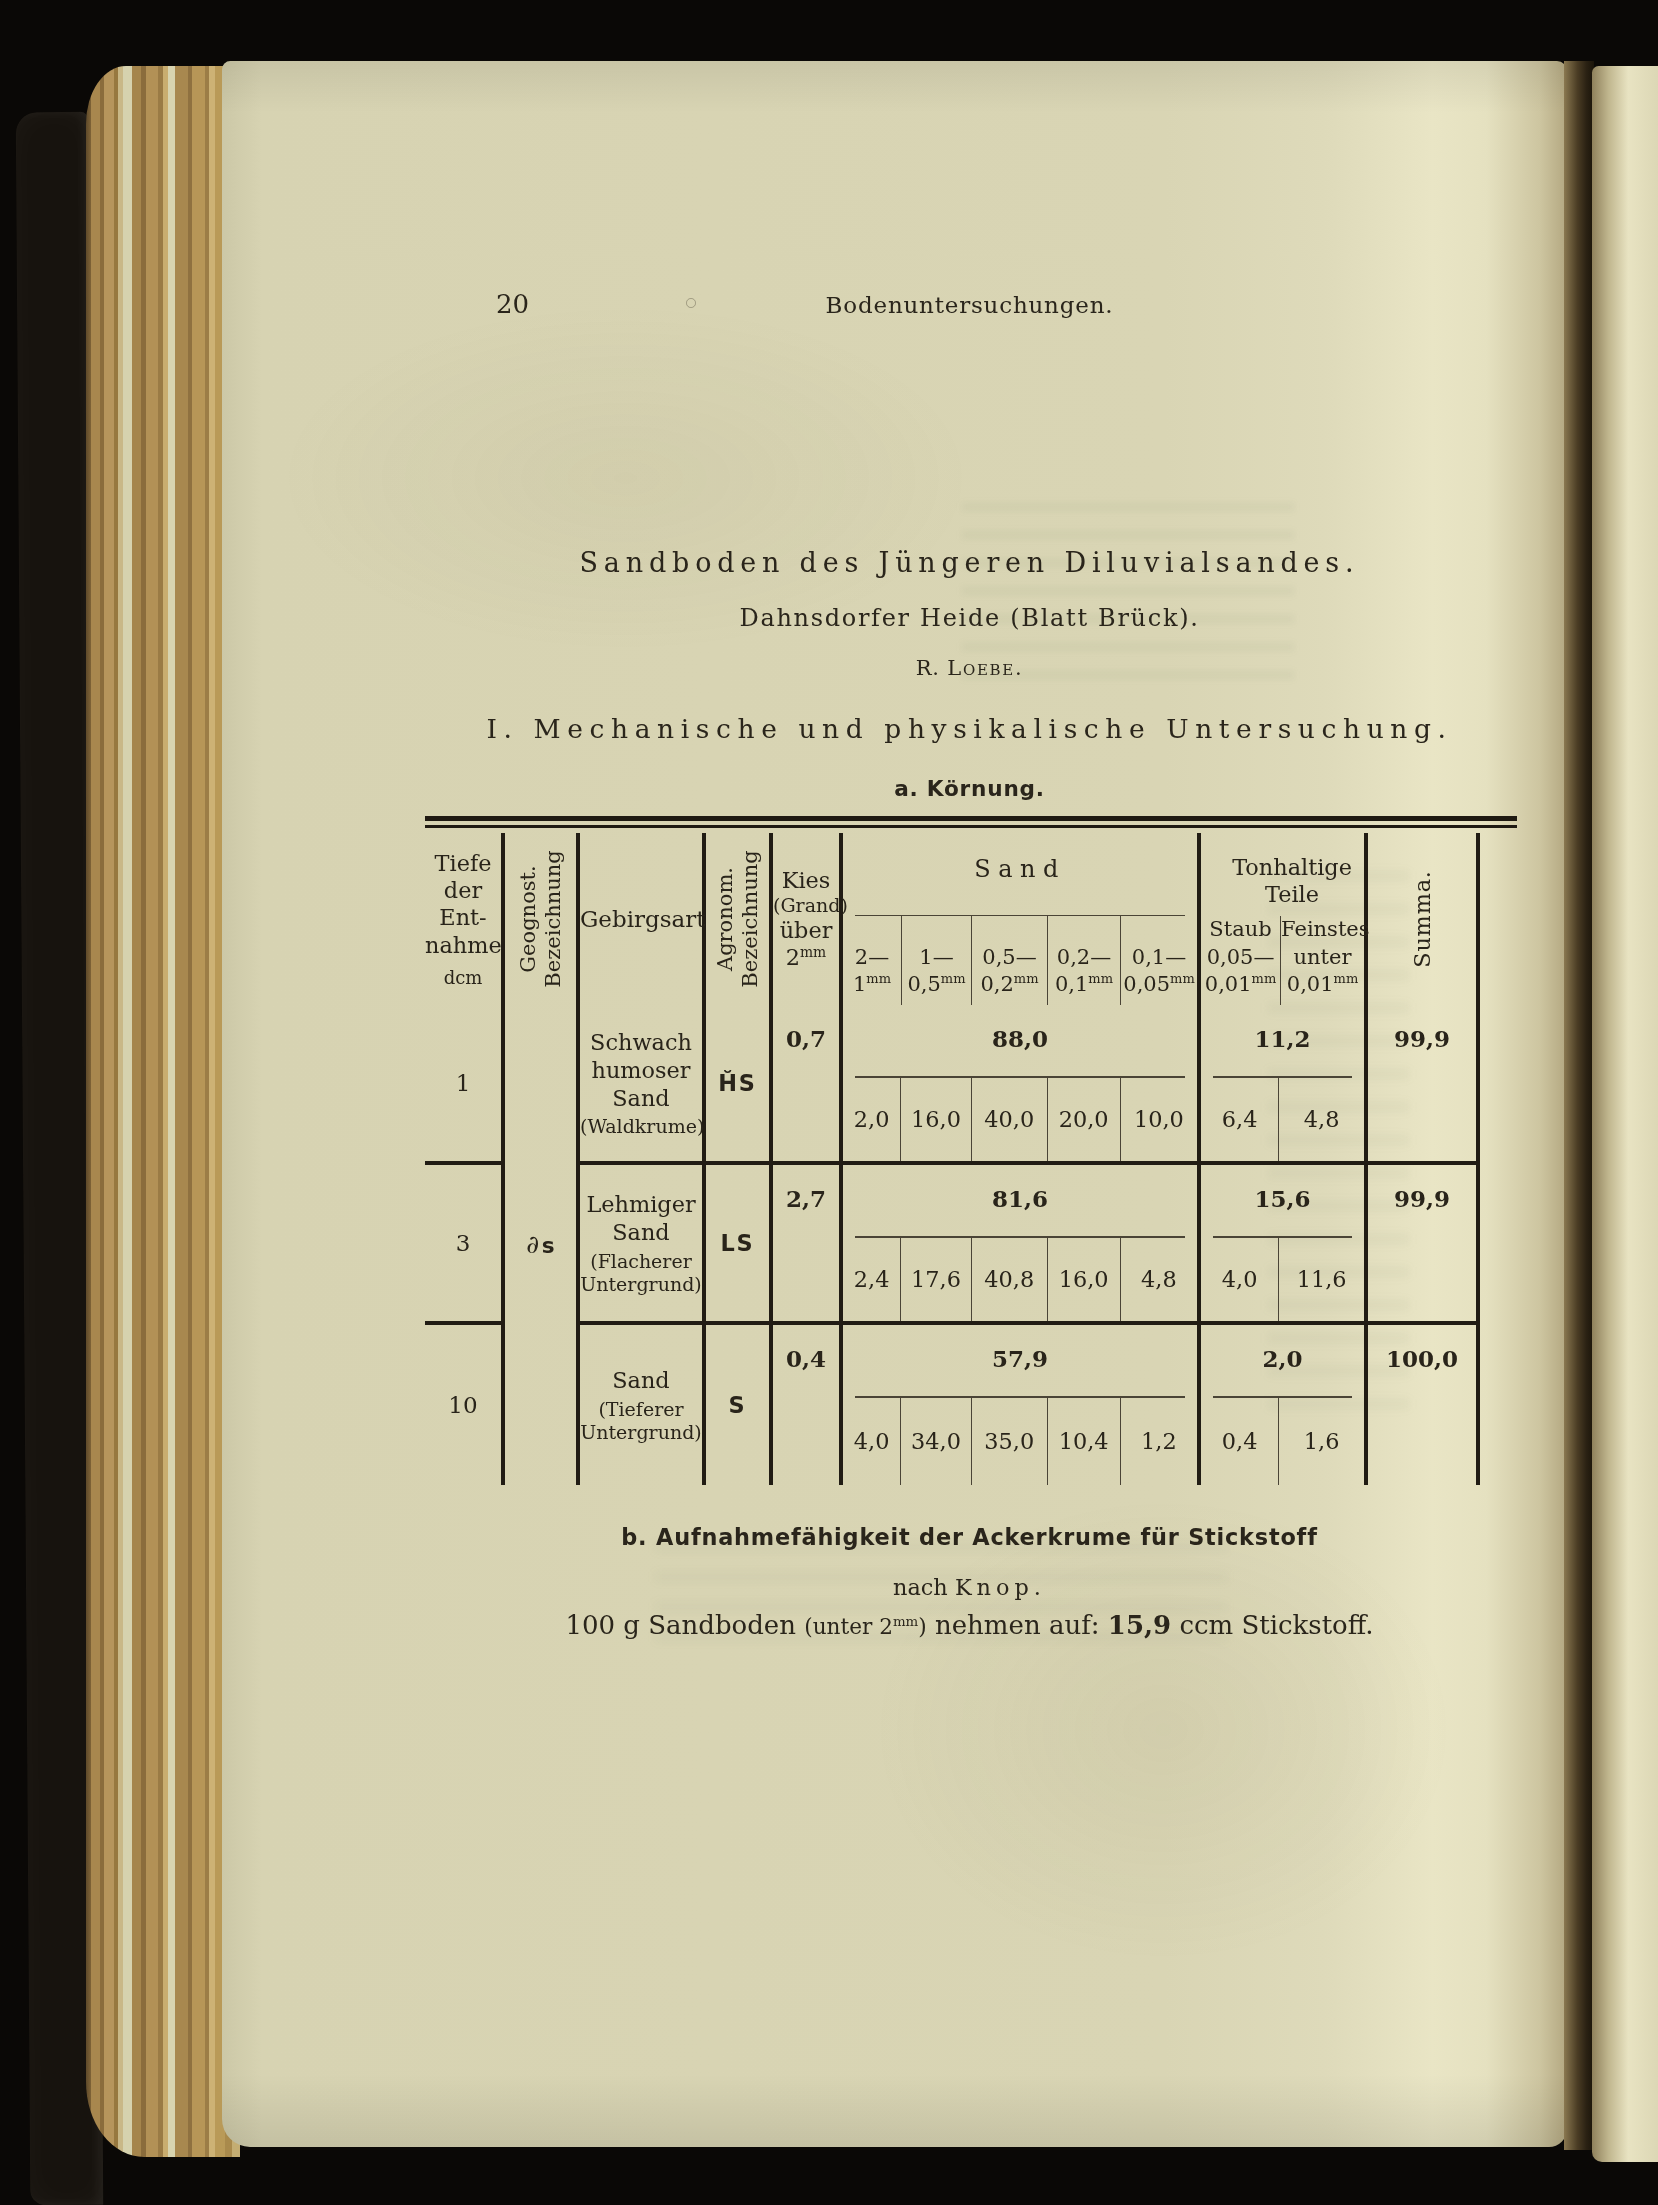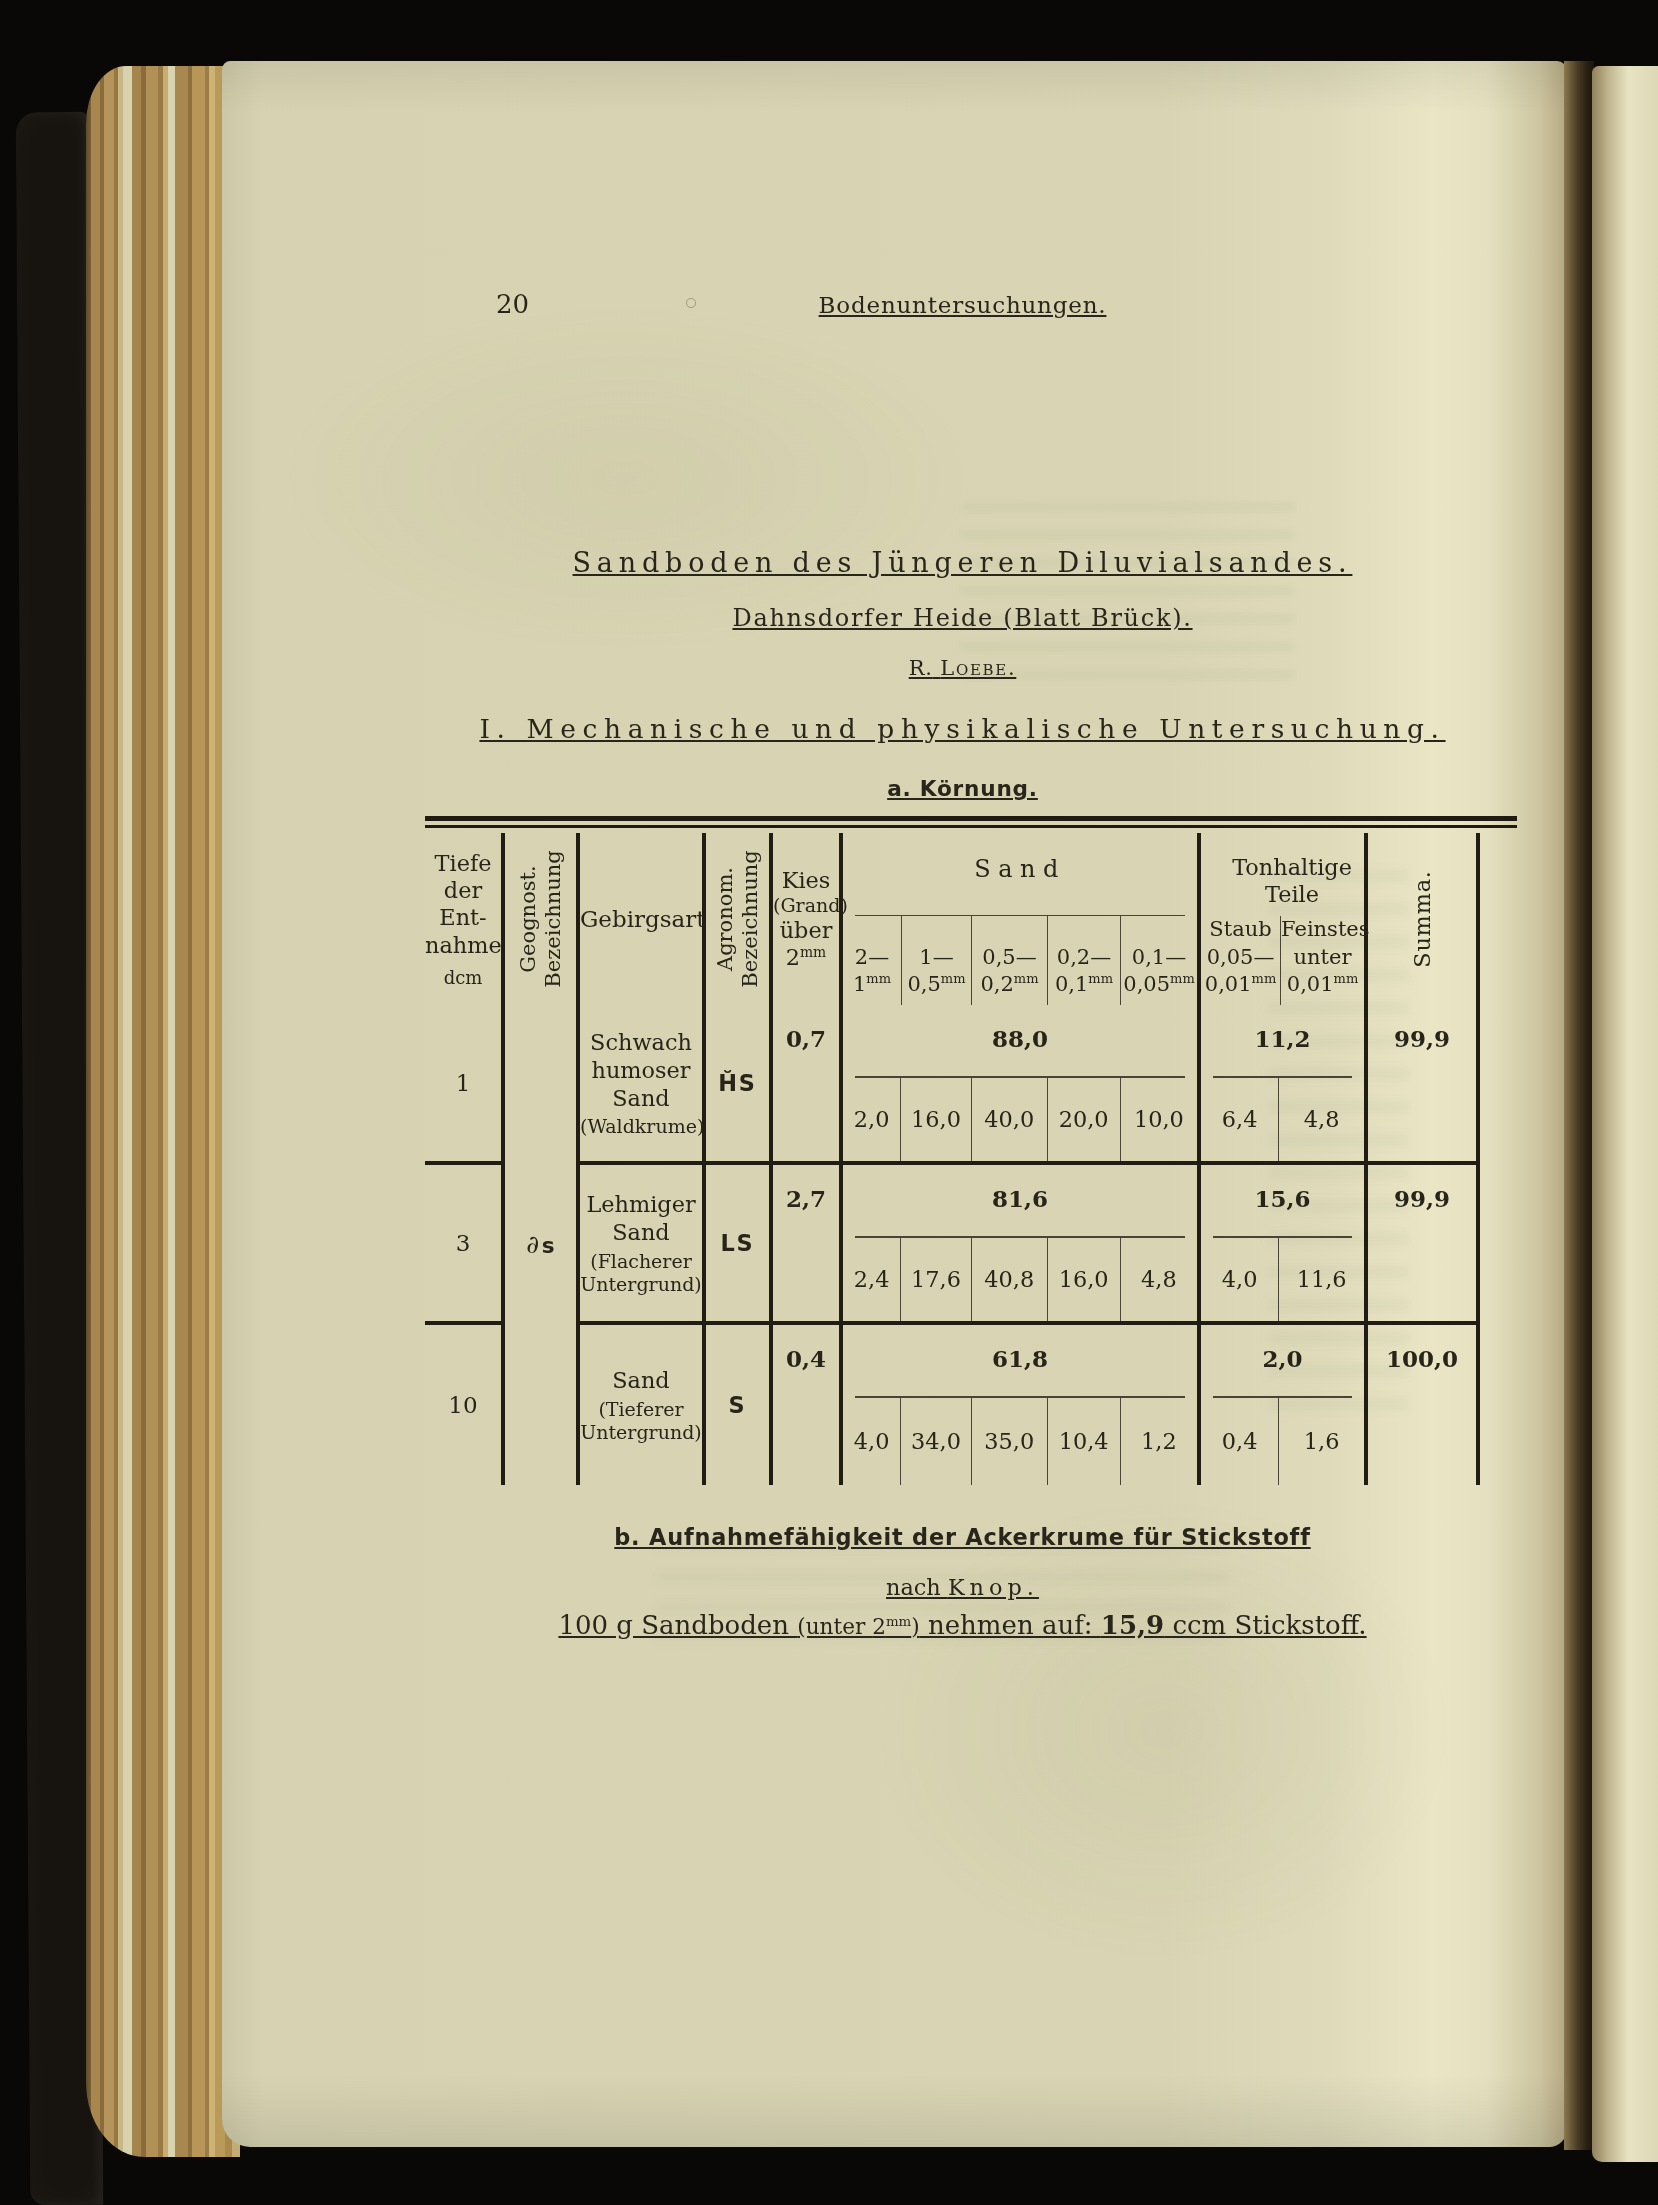--- a/index.html
+++ b/index.html
@@ -34,21 +34,21 @@
   .ghost{position:absolute;pointer-events:none;}
   .g1{left:962px;top:497px;width:332px;height:182px;filter:blur(3.3px);
       background:repeating-linear-gradient(0deg,rgba(110,125,95,.07) 0 8.3px,rgba(0,0,0,0) 8.3px 28px);}
   .g2{left:1268px;top:862px;width:141px;height:547px;filter:blur(4.1px);
       background:repeating-linear-gradient(0deg,rgba(110,125,95,.06) 0 10px,rgba(0,0,0,0) 10px 33px);}
   .g3{left:655px;top:1534px;width:572px;height:108px;filter:blur(4.1px);
       background:repeating-linear-gradient(0deg,rgba(110,125,95,.05) 0 10px,rgba(0,0,0,0) 10px 30px);}
   .dot{position:absolute;left:686px;top:298px;width:7.5px;height:7.5px;border:1.7px solid rgba(60,55,40,.35);border-radius:50%;}
   
   .content{position:absolute;left:425px;top:0;width:1059px;height:2205px;}
-  .content>.line{position:absolute;left:8px;width:100%;text-align:center;text-decoration:underline;}
+  .content>.line{position:absolute;left:15px;width:100%;text-align:center;}
   .pagenum{position:absolute;left:496px;top:289px;font-size:26px;}
   .runhead{top:292px;font-size:23px;letter-spacing:0.8px;}
   .title{top:474px;font-family:"DejaVu Sans",sans-serif;font-weight:bold;font-size:31px;letter-spacing:0.8px;color:#241f16;}
   .subtitle{top:547px;font-size:27px;letter-spacing:5.8px;}
   .location{top:604px;font-size:24px;letter-spacing:1.7px;}
   .author{top:656px;font-size:21px;letter-spacing:0.8px;}
   .sc{font-variant:small-caps;letter-spacing:1.7px;}
   .head1{top:713px;font-size:26.5px;letter-spacing:6.6px;}
   .headA{top:776px;font-family:"DejaVu Sans",sans-serif;font-weight:bold;font-size:21.6px;letter-spacing:0.8px;}
   .headB{top:1524px;font-family:"DejaVu Sans",sans-serif;font-weight:bold;font-size:22.4px;letter-spacing:0.8px;}
@@ -321,21 +321,21 @@
               <span>Sand</span>
             </div>
             <div class="geb-note">
               <span>(Tieferer</span>
               <span>Untergrund)</span>
             </div>
           </td>
           <td class="brk mid"><span class="agr">S</span></td>
           <td class="brk topv"><span class="num-b">0,4</span></td>
           <td class="grp brk" colspan="5">
-            <div class="grp-total">61,8</div>
+            <div class="grp-total">57,9</div>
             <div class="grp-rule"></div>
             <div class="grp-subs sand5">
               <span>4,0</span>
               <span>34,0</span>
               <span>35,0</span>
               <span>10,4</span>
               <span>1,2</span>
             </div>
           </td>
           <td class="grp brk" colspan="2">

